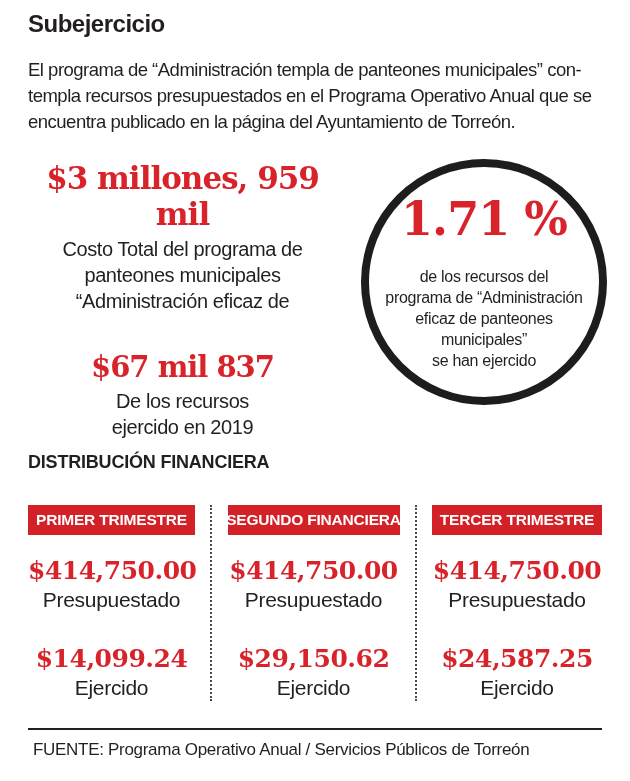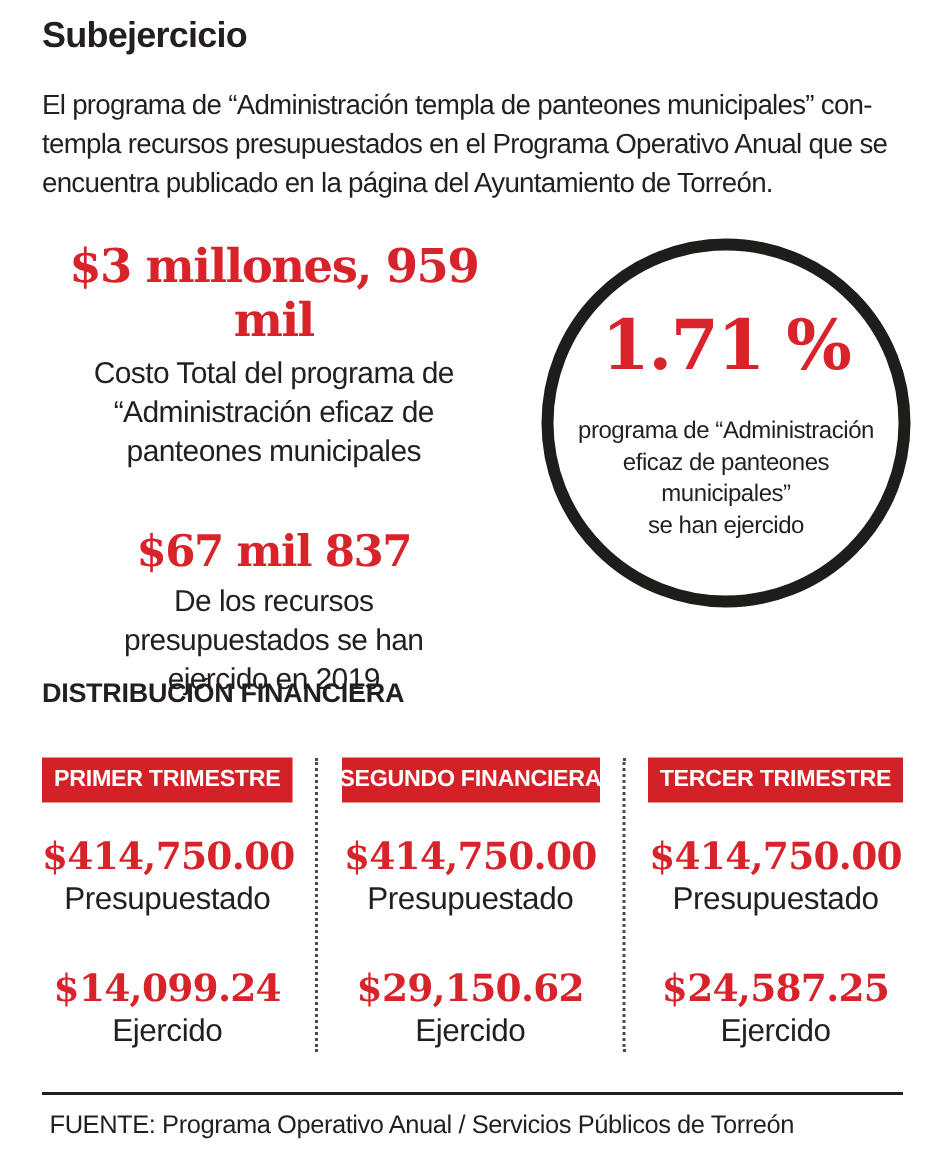--- a/index.html
+++ b/index.html
@@ -112,34 +112,34 @@
   <p class="intro">
     <span class="line">El programa de “Administración templa de panteones municipales” con-</span>
     <span class="line">templa recursos presupuestados en el Programa Operativo Anual que se</span>
     <span class="line">encuentra publicado en la página del Ayuntamiento de Torreón.</span>
   </p>
 
   <div class="stat-left">
     <div class="stat-value v1">$3 millones, 959 mil</div>
     <div class="stat-caption">
       <span class="line">Costo Total del programa de</span>
+      <span class="line">panteones municipales</span>
       <span class="line">“Administración eficaz de</span>
-      <span class="line">panteones municipales</span>
     </div>
     <div class="stat-value v2">$67 mil 837</div>
     <div class="stat-caption">
       <span class="line">De los recursos</span>
-      <span class="line">presupuestados se han</span>
       <span class="line">ejercido en 2019</span>
     </div>
   </div>
 
   <div class="circle">
     <div class="circle-percent">1.71 %</div>
     <div class="circle-caption">
+      <span class="line">de los recursos del</span>
       <span class="line">programa de “Administración</span>
       <span class="line">eficaz de panteones</span>
       <span class="line">municipales”</span>
       <span class="line">se han ejercido</span>
     </div>
   </div>
 
   <h2 class="section-title">DISTRIBUCIÓN FINANCIERA</h2>
 
   <div class="quarters">

